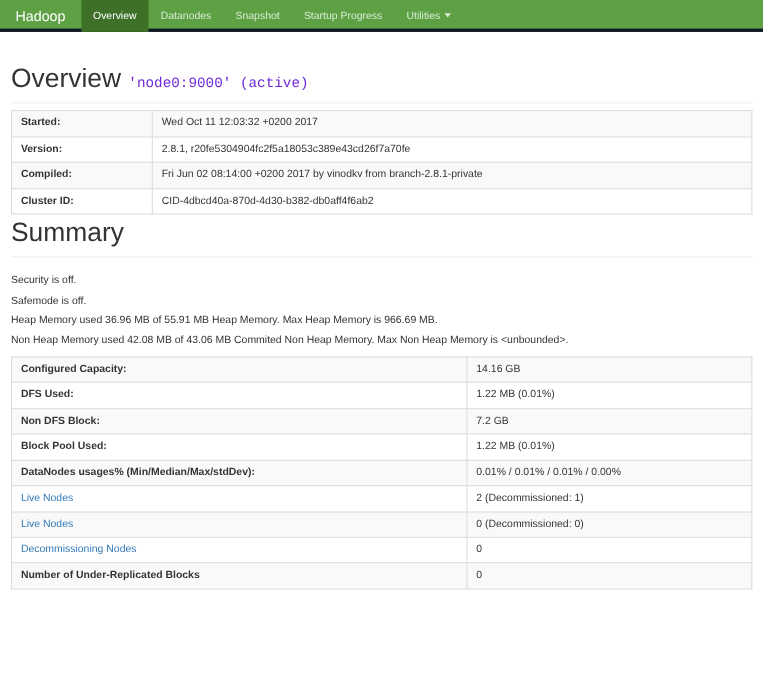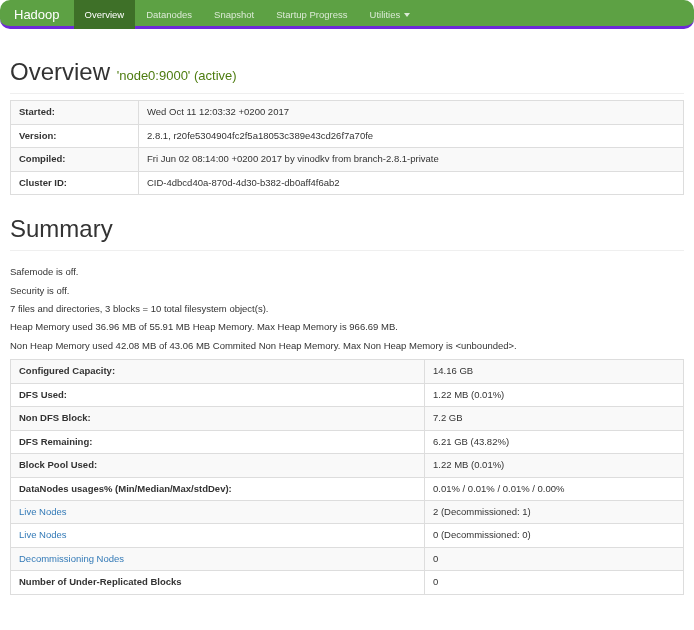--- a/index.html
+++ b/index.html
@@ -7,25 +7,24 @@
     width: 694px; height: 630px;
     overflow: hidden;
     background: #fff;
     font-family: "Liberation Sans", "DejaVu Sans", sans-serif;
     color: #333;
   }
   
   .navbar {
     height: 29px;
     background: #5da144;
-    border-bottom: 3px solid #6d28d9;
+    border-bottom: 3px solid #0f172a;
     display: flex;
     align-items: stretch;
     white-space: nowrap;
-    border-radius: 10px;
   }
   .navbar .brand {
     color: #fff;
     font-size: 13px;
     line-height: 29px;
     padding: 0 14px;
     text-decoration: none;
     cursor: pointer;
   }
   .navbar ul {
@@ -55,31 +54,32 @@
     border-right: 3px solid transparent;
     border-top: 4px solid rgba(255,255,255,0.78);
   }
   
   .container { padding: 0 10px; }
   .page-header {
     border-bottom: 1px solid #efefef;
     padding-bottom: 9px;
   }
   .page-header.first { margin-top: 30px; }
-  .page-header.second { margin-top: 21px; }
+  .page-header.second { margin-top: 4px; }
   h1 {
     font-size: 24px;
     font-weight: normal;
     color: #333;
     line-height: 1.05;
   }
   h1 small {
     font-size: 13px;
-    color: #4d7c0f;
-    font-weight: normal;
+    color: #6d28d9;
+    font-weight: normal;
+    font-family: Liberation Mono, monospace;
   }
   
   table {
     width: 100%;
     border-collapse: collapse;
     font-size: 9.5px;
     margin-top: 6px;
   }
   th, td {
     border: 1px solid #ddd;
@@ -158,46 +158,41 @@
           <td>CID-4dbcd40a-870d-4d30-b382-db0aff4f6ab2</td>
         </tr>
       </tbody>
   </table>
 
   <div class="page-header second">
     <h1>Summary</h1>
   </div>
 
   <div class="summary-text">
+      <p>Security is off.</p>
       <p>Safemode is off.</p>
-      <p>Security is off.</p>
-      <p>7 files and directories, 3 blocks = 10 total filesystem object(s).</p>
       <p>Heap Memory used 36.96 MB of 55.91 MB Heap Memory. Max Heap Memory is 966.69 MB.</p>
       <p>Non Heap Memory used 42.08 MB of 43.06 MB Commited Non Heap Memory. Max Non Heap Memory is &lt;unbounded&gt;.</p>
     </div>
 
   <table class="summary-table">
     <tbody>
         <tr>
           <th class="lbl">Configured Capacity:</th>
           <td>14.16 GB</td>
         </tr>
         <tr>
           <th class="lbl">DFS Used:</th>
           <td>1.22 MB (0.01%)</td>
         </tr>
         <tr>
           <th class="lbl">Non DFS Block:</th>
           <td>7.2 GB</td>
         </tr>
         <tr>
-          <th class="lbl">DFS Remaining:</th>
-          <td>6.21 GB (43.82%)</td>
-        </tr>
-        <tr>
           <th class="lbl">Block Pool Used:</th>
           <td>1.22 MB (0.01%)</td>
         </tr>
         <tr>
           <th class="lbl">DataNodes usages% (Min/Median/Max/stdDev):</th>
           <td>0.01% / 0.01% / 0.01% / 0.00%</td>
         </tr>
         <tr>
           <th><a>Live Nodes</a></th>
           <td>2 (Decommissioned: 1)</td>

